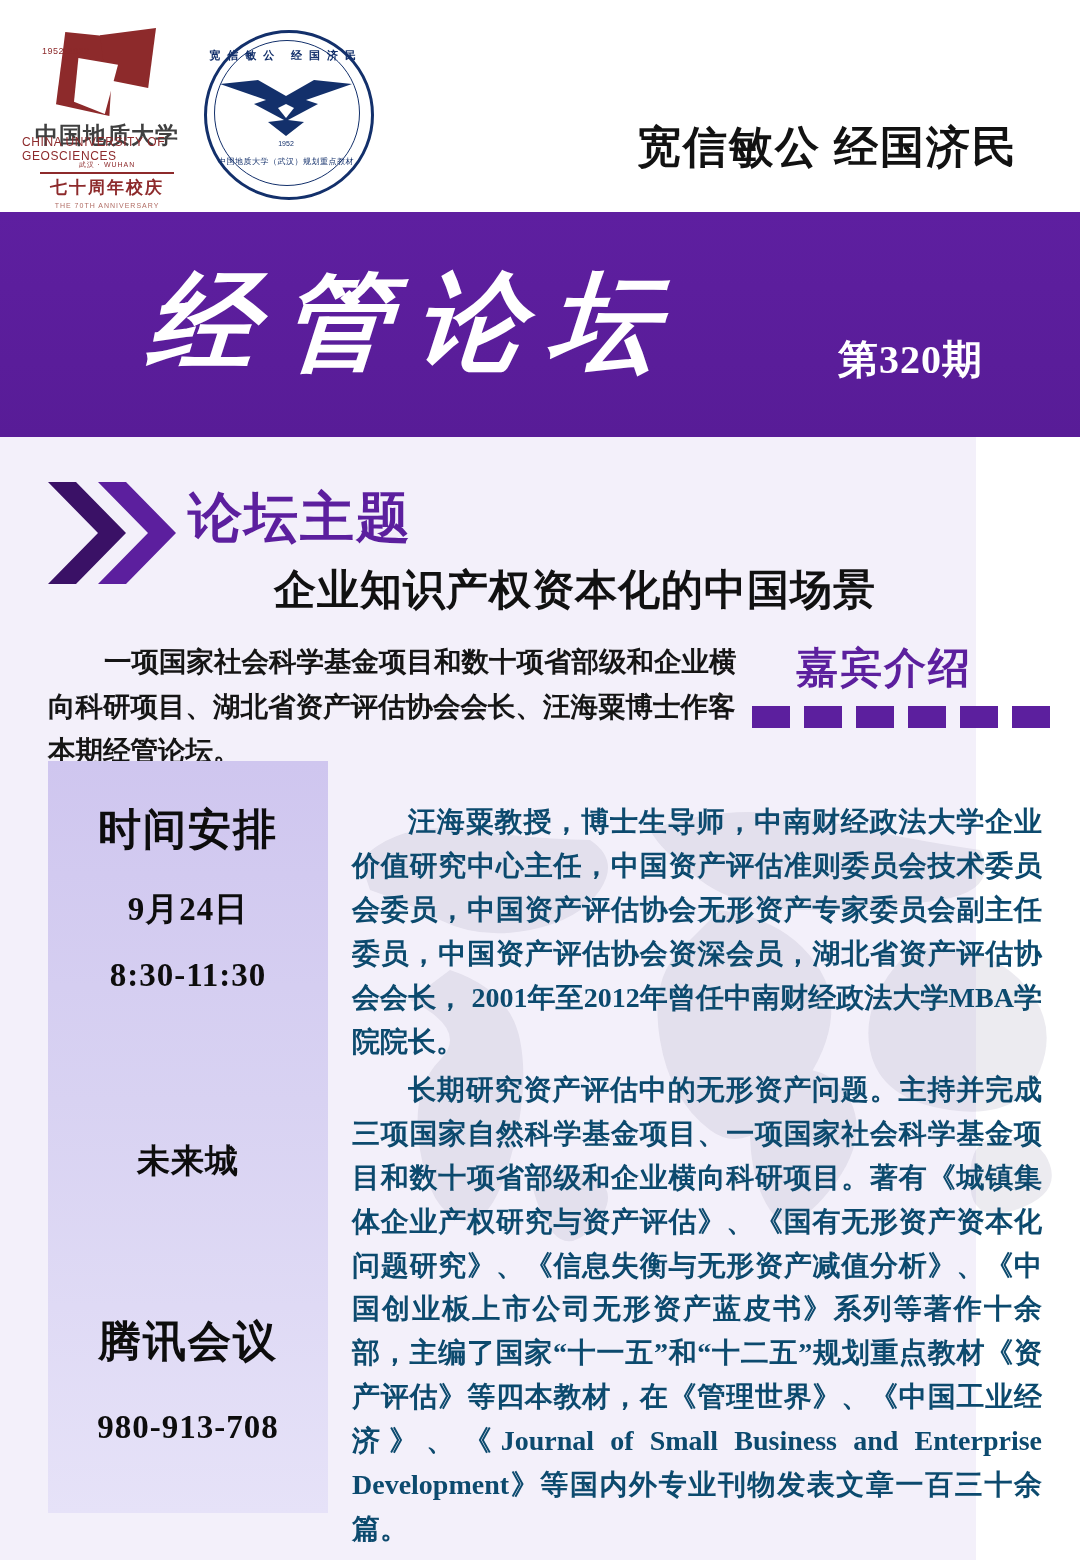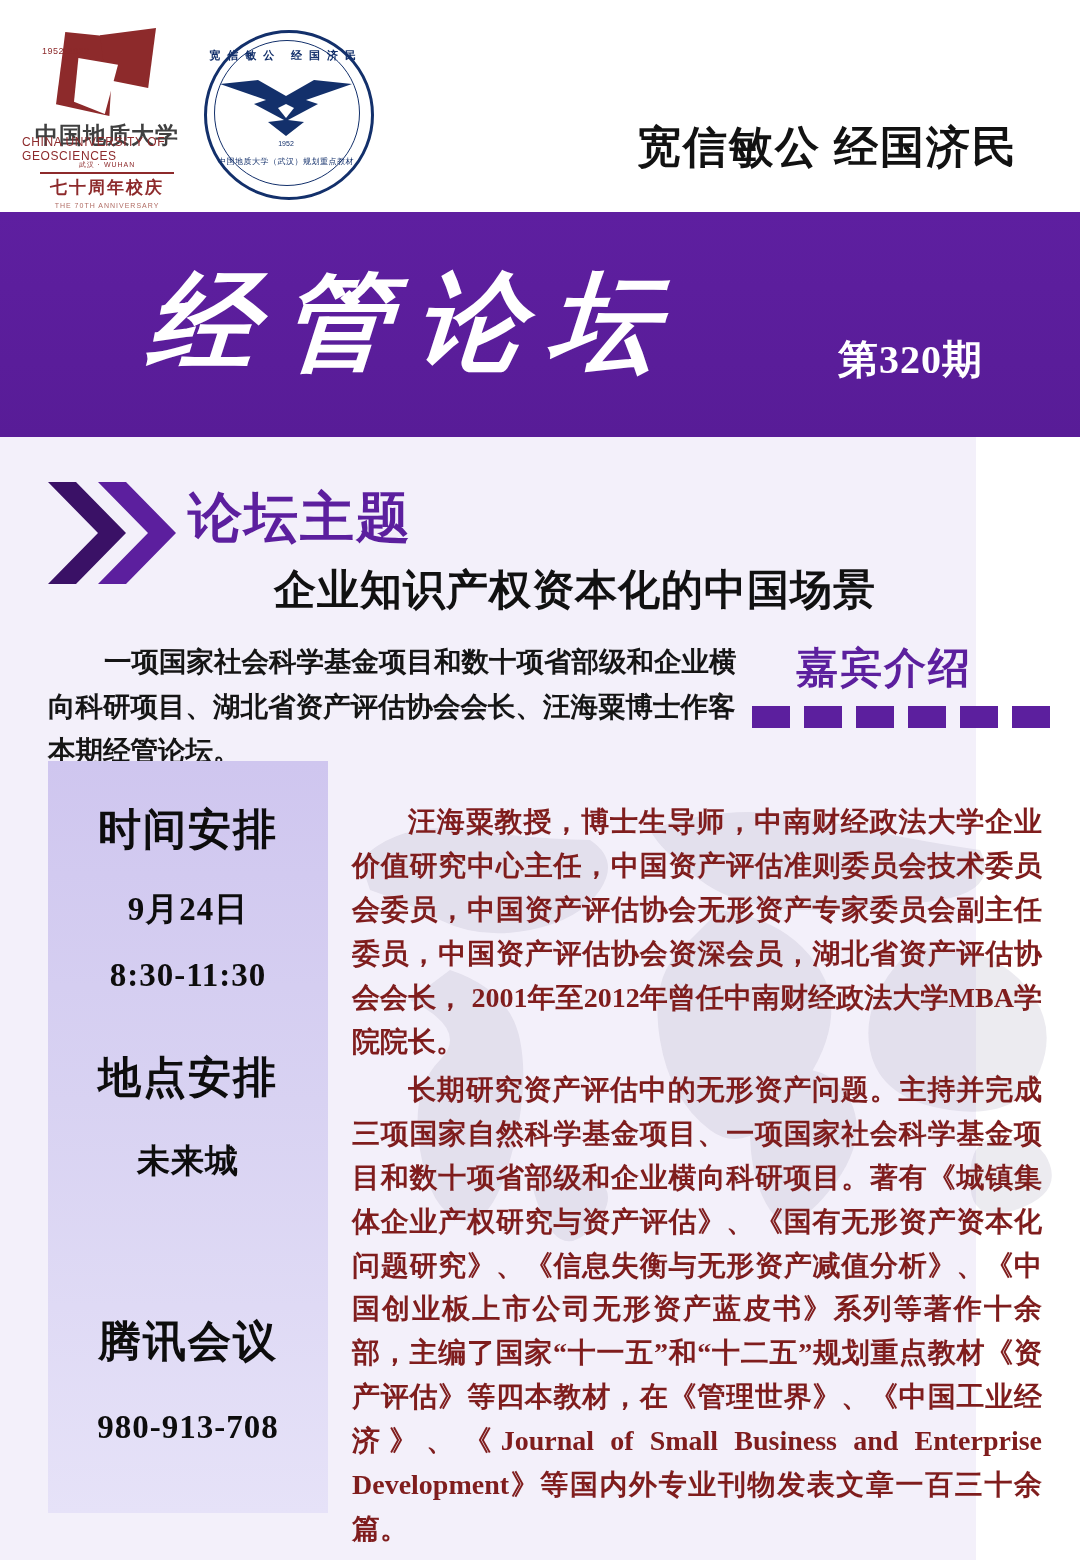--- a/index.html
+++ b/index.html
@@ -347,21 +347,21 @@
   .v5 { top: 648px; }
 
   
   .bio {
     position: absolute;
     left: 352px;
     top: 800px;
     width: 690px;
     font-size: 28px;
     font-weight: bold;
-    color: #7f1d1d;
+    color: #0c4a6e;
     line-height: 1.57;
   }
   .bio p {
     margin: 0 0 4px 0;
     text-indent: 56px;
     text-align: justify;
   }
 </style>
 </head>
 <body>
@@ -435,21 +435,20 @@
       <span></span>
       <span></span>
       <span></span>
   </div>
 
   <div class="side">
     <div class="side-h h1">时间安排</div>
     <div class="side-v v1">9月24日</div>
     <div class="side-v v2">8:30-11:30</div>
 
-    <div class="side-h h2">地点安排</div>
     <div class="side-v v3">未来城</div>
 
     <div class="side-h h3">腾讯会议</div>
     <div class="side-v v5">980-913-708</div>
   </div>
 
   <div class="bio">
     <p>汪海粟教授，博士生导师，中南财经政法大学企业价值研究中心主任，中国资产评估准则委员会技术委员会委员，中国资产评估协会无形资产专家委员会副主任委员，中国资产评估协会资深会员，湖北省资产评估协会会长， 2001年至2012年曾任中南财经政法大学MBA学院院长。</p>
     <p>长期研究资产评估中的无形资产问题。主持并完成三项国家自然科学基金项目、一项国家社会科学基金项目和数十项省部级和企业横向科研项目。著有《城镇集体企业产权研究与资产评估》、《国有无形资产资本化问题研究》、《信息失衡与无形资产减值分析》、《中国创业板上市公司无形资产蓝皮书》系列等著作十余部，主编了国家“十一五”和“十二五”规划重点教材《资产评估》等四本教材，在《管理世界》、《中国工业经济》、《Journal of Small Business and Enterprise Development》等国内外专业刊物发表文章一百三十余篇。</p>
   </div>

